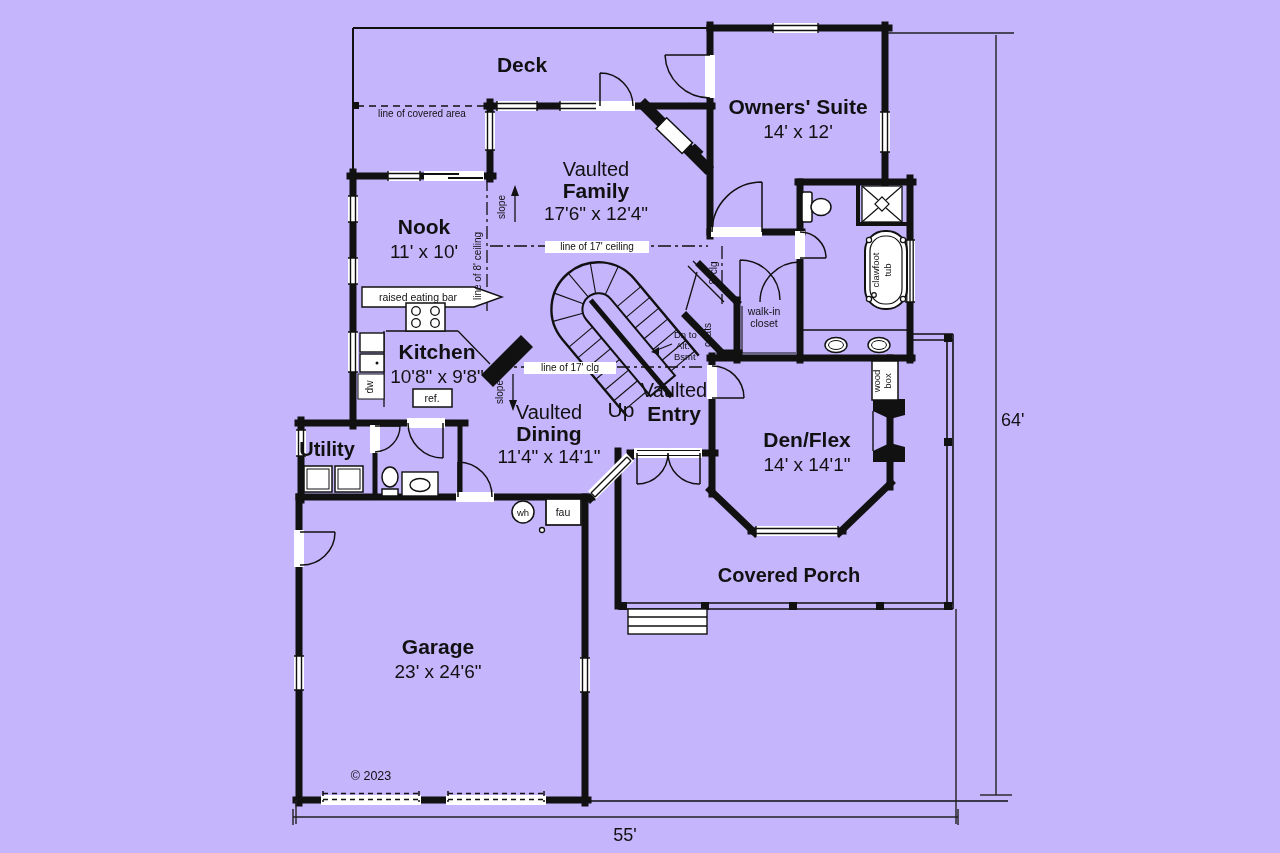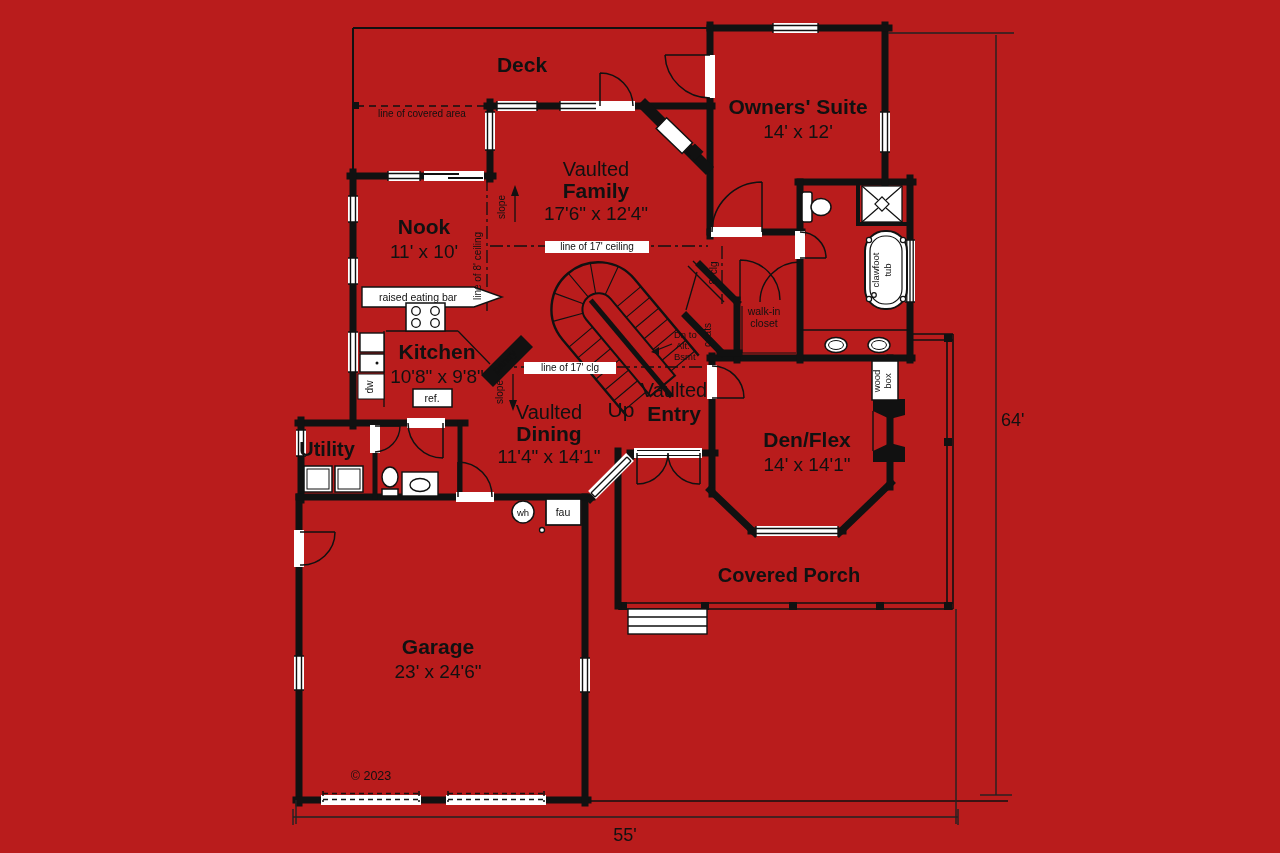--- a/index.html
+++ b/index.html
@@ -1,16 +1,16 @@
 <!DOCTYPE html>
 <html><head>
 <meta charset="utf-8">
 <style>
   html,body{margin:0;padding:0;background:#fff;}
-  #stage{position:relative;width:1280px;height:853px;background:#b91c1c;overflow:hidden;
+  #stage{position:relative;width:1280px;height:853px;background:#c4b5fd;overflow:hidden;
          font-family:"Liberation Sans",sans-serif;}
   svg{position:absolute;top:0;left:0;}
   text{fill:#111;}
   .room-name{font-weight:bold;}
 </style>
 </head>
 <body>
 
 <div id="stage">
 <svg width="1280" height="853" viewBox="0 0 1280 853">

